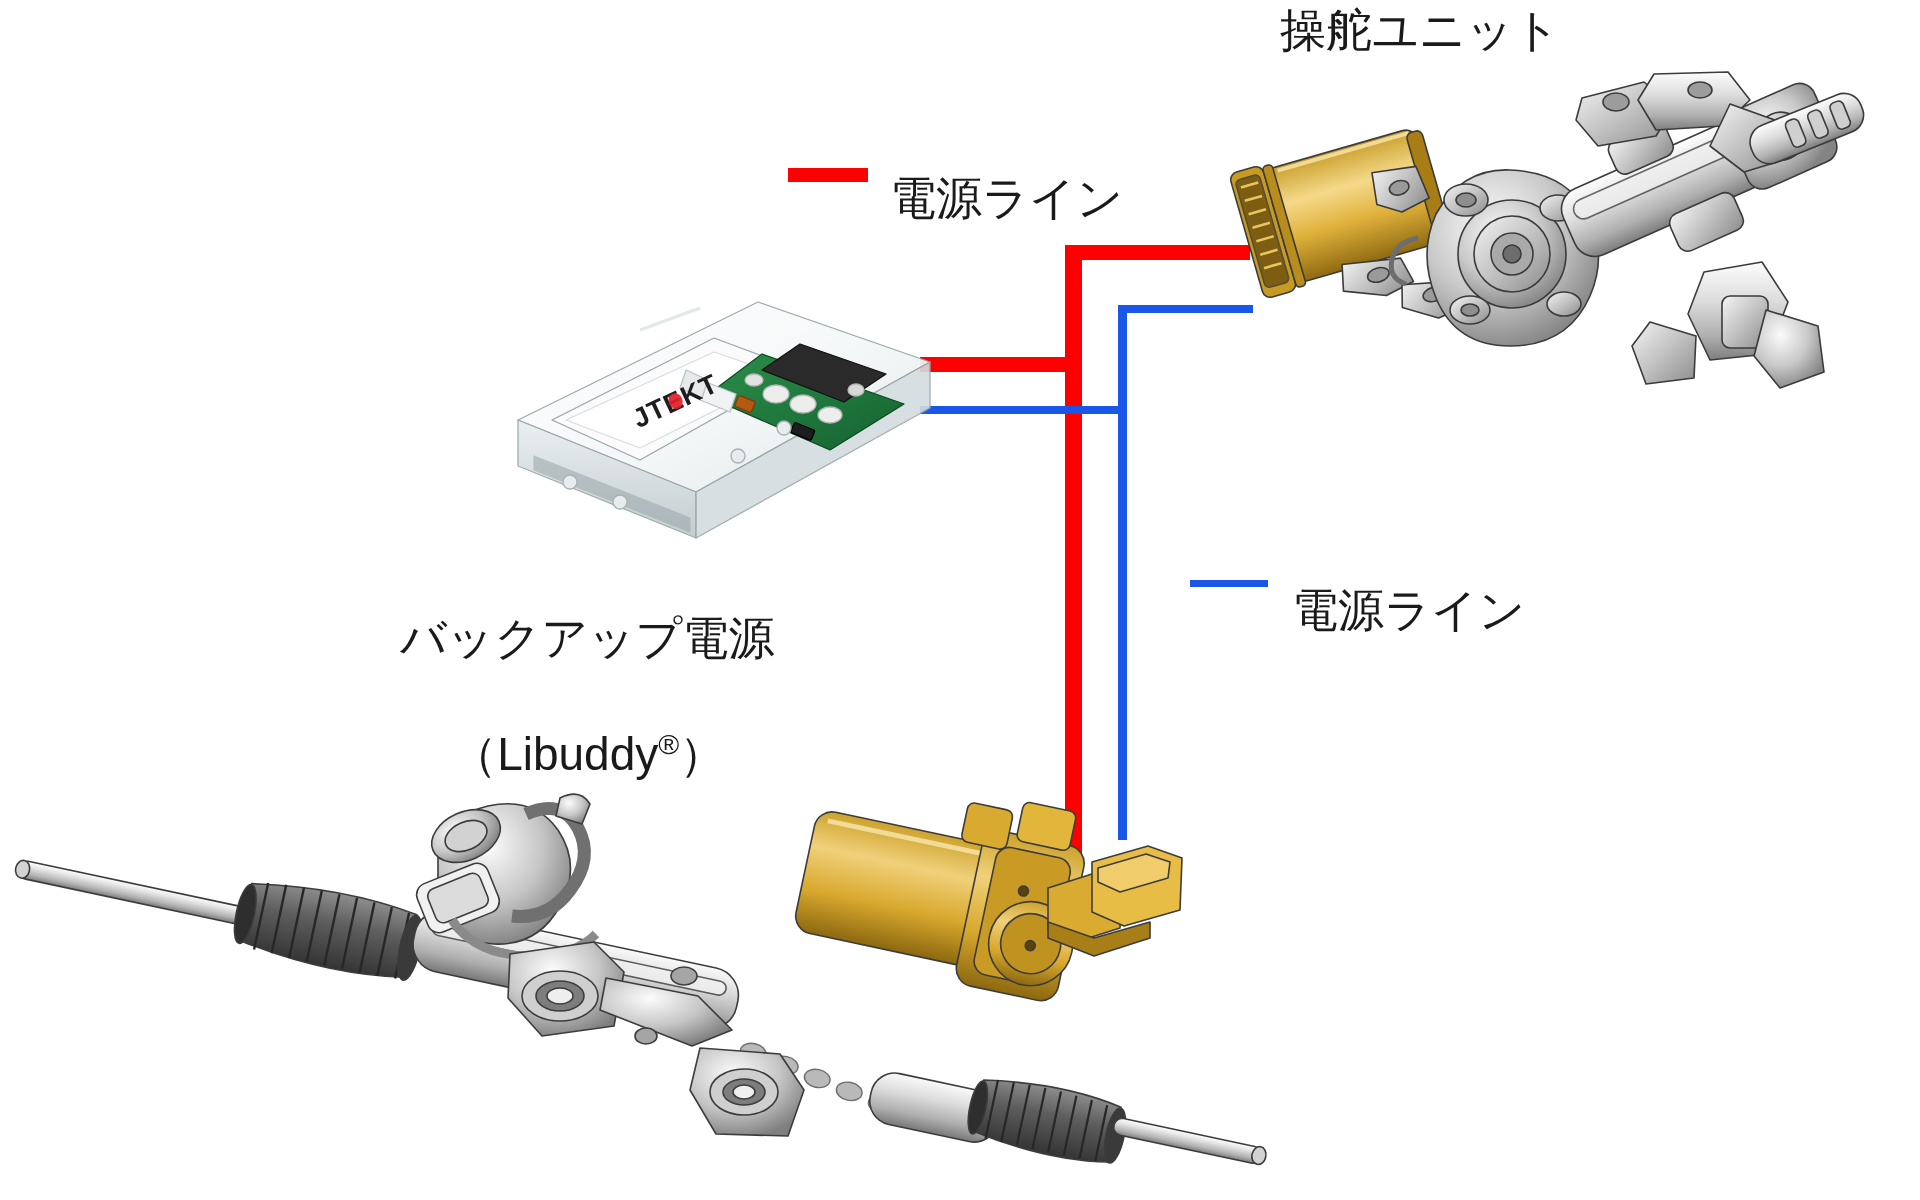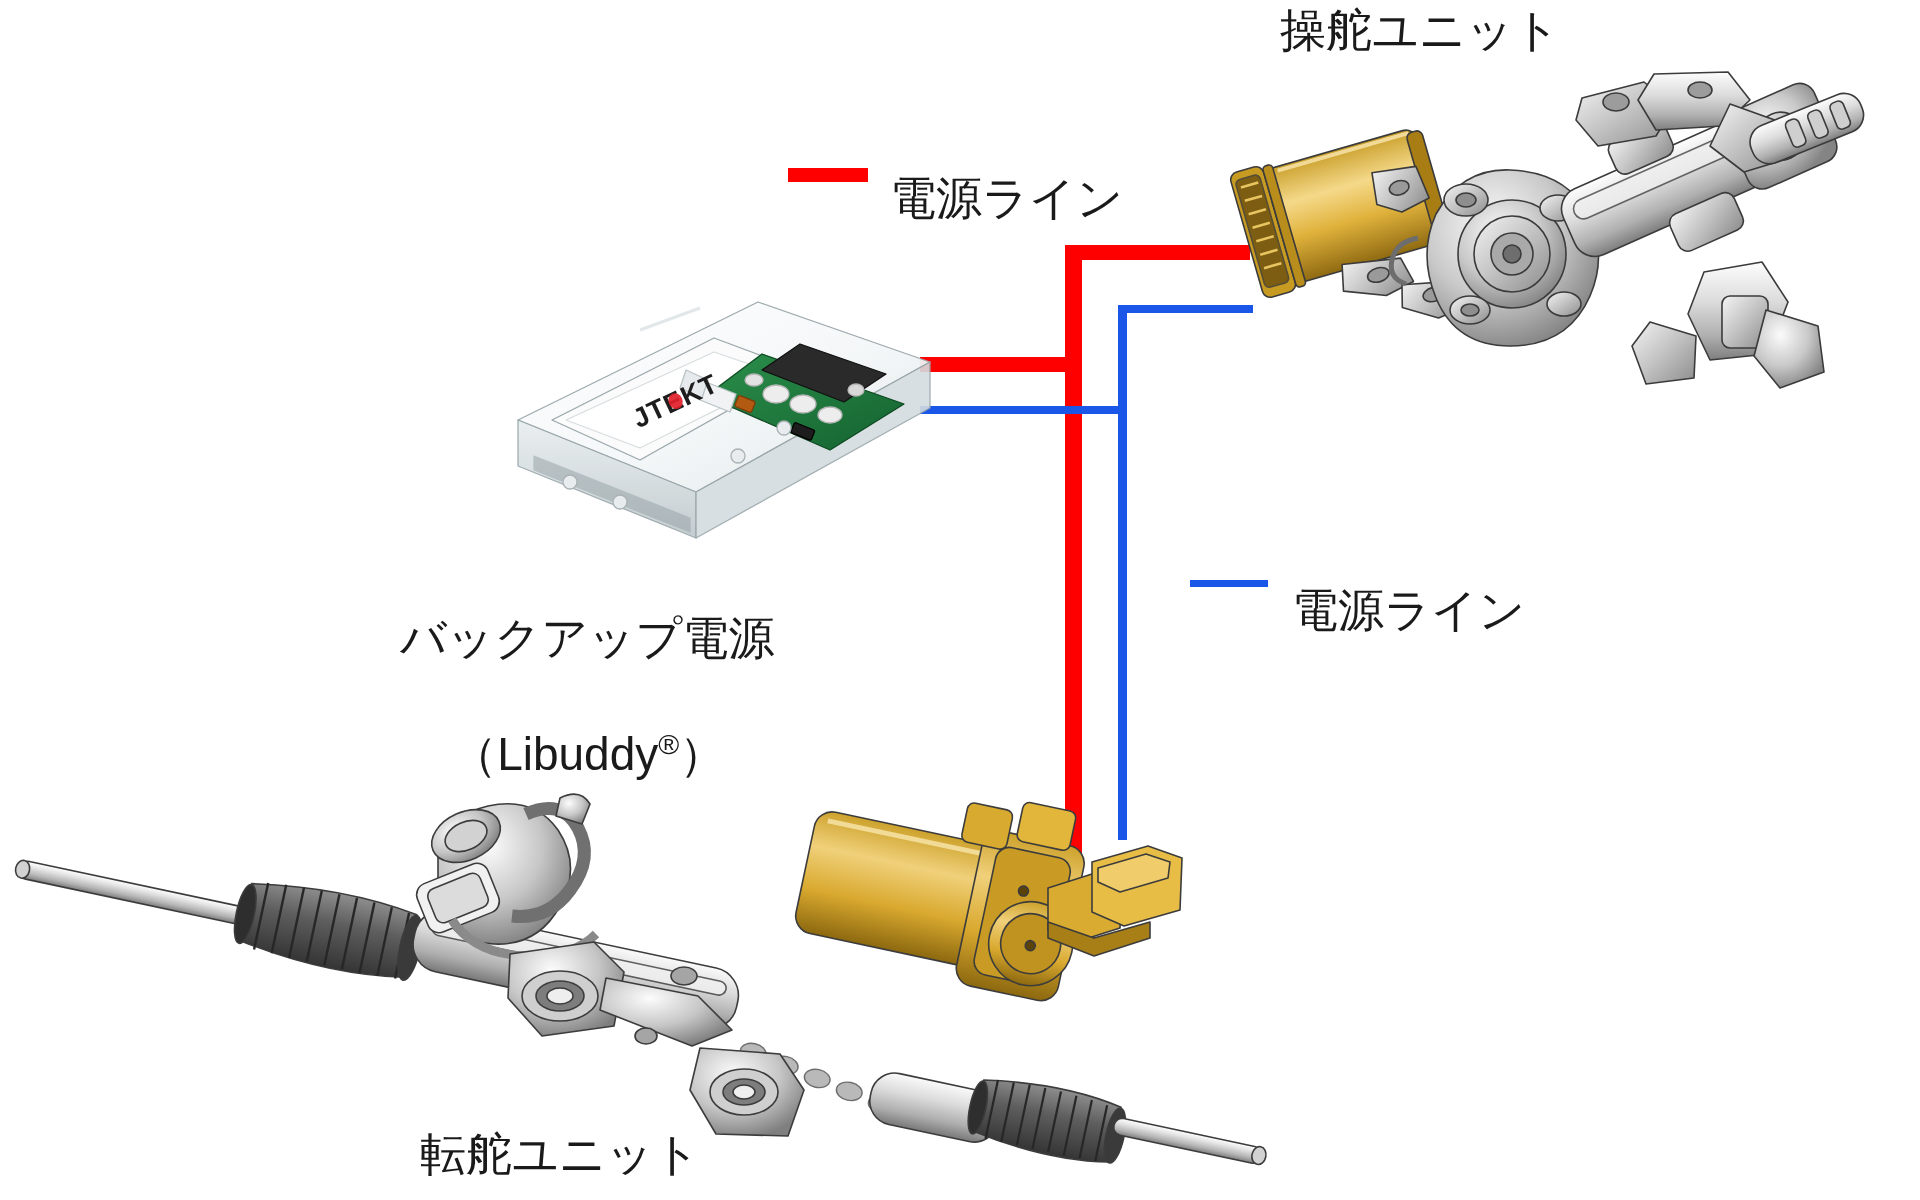--- a/index.html
+++ b/index.html
@@ -342,15 +342,14 @@
 
   <svg class="art" style="left:1040px;top:838px;" width="160" height="120" viewBox="0 0 160 120">
     <g stroke="#3c3c3c" stroke-width="1.6" stroke-linejoin="round">
       <path d="M8 50 l44 -14 l30 10 l-2 44 l-44 14 l-28 -12 z" fill="#d9ab30"></path>
       <path d="M52 24 l56 -16 l34 12 l-2 52 l-56 16 l-32 -14 z" fill="#e8bd45"></path>
       <path d="M58 30 l48 -14 l24 8 l-2 16 l-48 14 l-22 -10 z" fill="#f0cd6a"></path>
       <path d="M8 84 l46 16 l56 -16 l0 16 l-56 18 l-46 -18 z" fill="#a87f17"></path>
     </g>
   </svg>
 
-  <div class="lbl center" style="left:420px;top:1126px;width:320px;">転舵ユニット</div>
 
 </div>
 
 </body></html>

